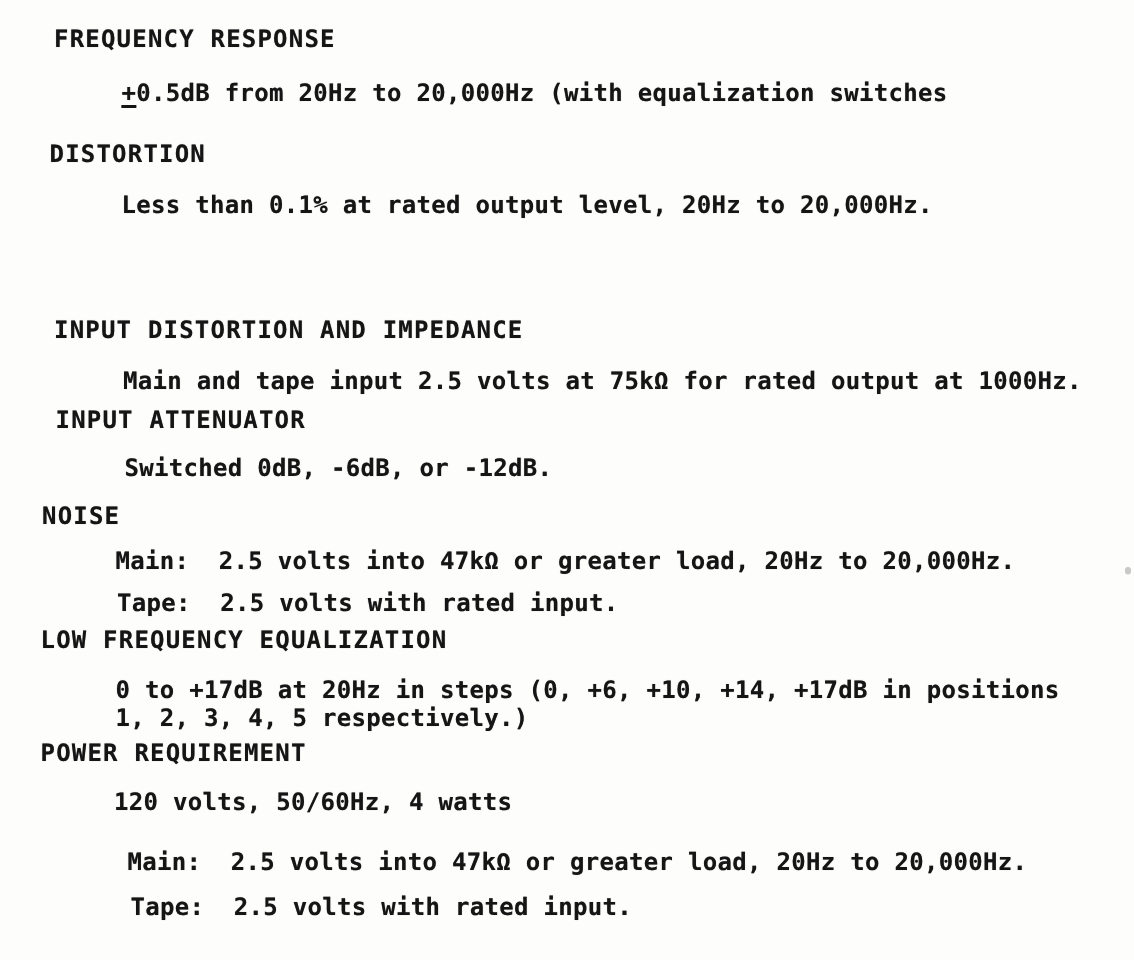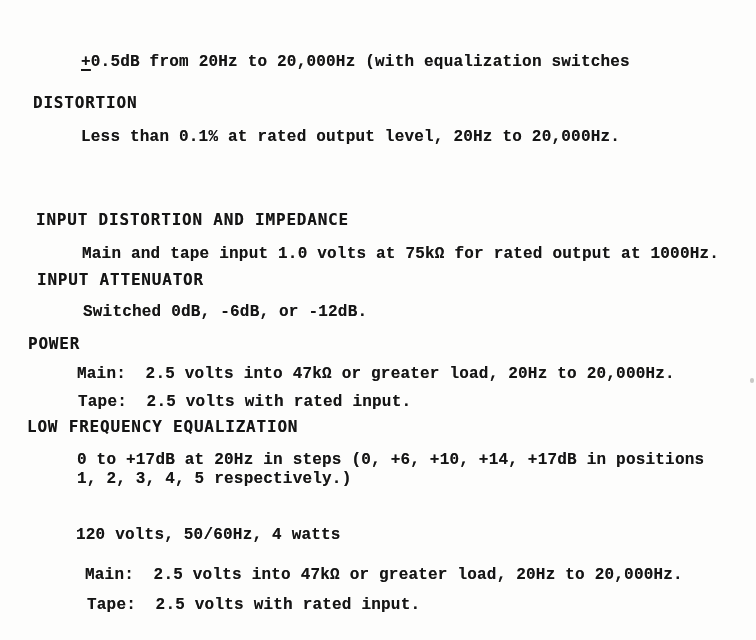--- a/index.html
+++ b/index.html
@@ -24,21 +24,20 @@
     letter-spacing: 0.8px;
     white-space: pre;
     line-height: 1;
   }
   .t {
     position: absolute;
     font-size: 16px;
     letter-spacing: 0.2px;
     white-space: pre;
     line-height: 1;
-    font-family: Liberation Mono, monospace;
   }
   .pm {
     text-decoration: underline;
     text-underline-offset: 3px;
     text-decoration-thickness: 1.5px;
   }
   .speck {
     position: absolute;
     left: 750px;
     top: 378px;
@@ -46,40 +45,42 @@
     height: 5px;
     background: #c9c9c6;
     border-radius: 2px;
   }
 </style>
 </head>
 <body>
 
 <div class="page">
 
+  <div class="h" style="left:36px; top:18px">FREQUENCY RESPONSE</div>
   <div class="t" style="left:81px; top:54px"><span class="pm">+</span><span>0.5dB from 20Hz to 20,000Hz (with equalization switches</span></div>
 
   <div class="h" style="left:33px; top:95px">DISTORTION</div>
   <div class="t" style="left:81px; top:129px">Less than 0.1% at rated output level, 20Hz to 20,000Hz.</div>
 
 
   <div class="h" style="left:36px; top:212px">INPUT DISTORTION AND IMPEDANCE</div>
-  <div class="t" style="left:82px; top:246px">Main and tape input 1.0 volts at 75kΩ for rated output at 1000Hz.</div>
+  <div class="t" style="left:82px; top:246px">Main and tape input 2.5 volts at 75kΩ for rated output at 1000Hz.</div>
 
   <div class="h" style="left:37px; top:272px">INPUT ATTENUATOR</div>
   <div class="t" style="left:83px; top:304px">Switched 0dB, -6dB, or -12dB.</div>
 
-  <div class="h" style="left:28px; top:336px">POWER</div>
+  <div class="h" style="left:28px; top:336px">NOISE</div>
   <div class="t" style="left:77px; top:366px">Main:  2.5 volts into 47kΩ or greater load, 20Hz to 20,000Hz.</div>
   <div class="t" style="left:78px; top:394px">Tape:  2.5 volts with rated input.</div>
 
   <div class="h" style="left:27px; top:419px">LOW FREQUENCY EQUALIZATION</div>
   <div class="t" style="left:77px; top:452px">0 to +17dB at 20Hz in steps (0, +6, +10, +14, +17dB in positions</div>
   <div class="t" style="left:77px; top:471px">1, 2, 3, 4, 5 respectively.)</div>
 
+  <div class="h" style="left:27px; top:494px">POWER REQUIREMENT</div>
   <div class="t" style="left:76px; top:527px">120 volts, 50/60Hz, 4 watts</div>
 
   <div class="t" style="left:85px; top:567px">Main:  2.5 volts into 47kΩ or greater load, 20Hz to 20,000Hz.</div>
   <div class="t" style="left:87px; top:597px">Tape:  2.5 volts with rated input.</div>
 
   <div class="speck"></div>
 
 </div>
 
 </body></html>

